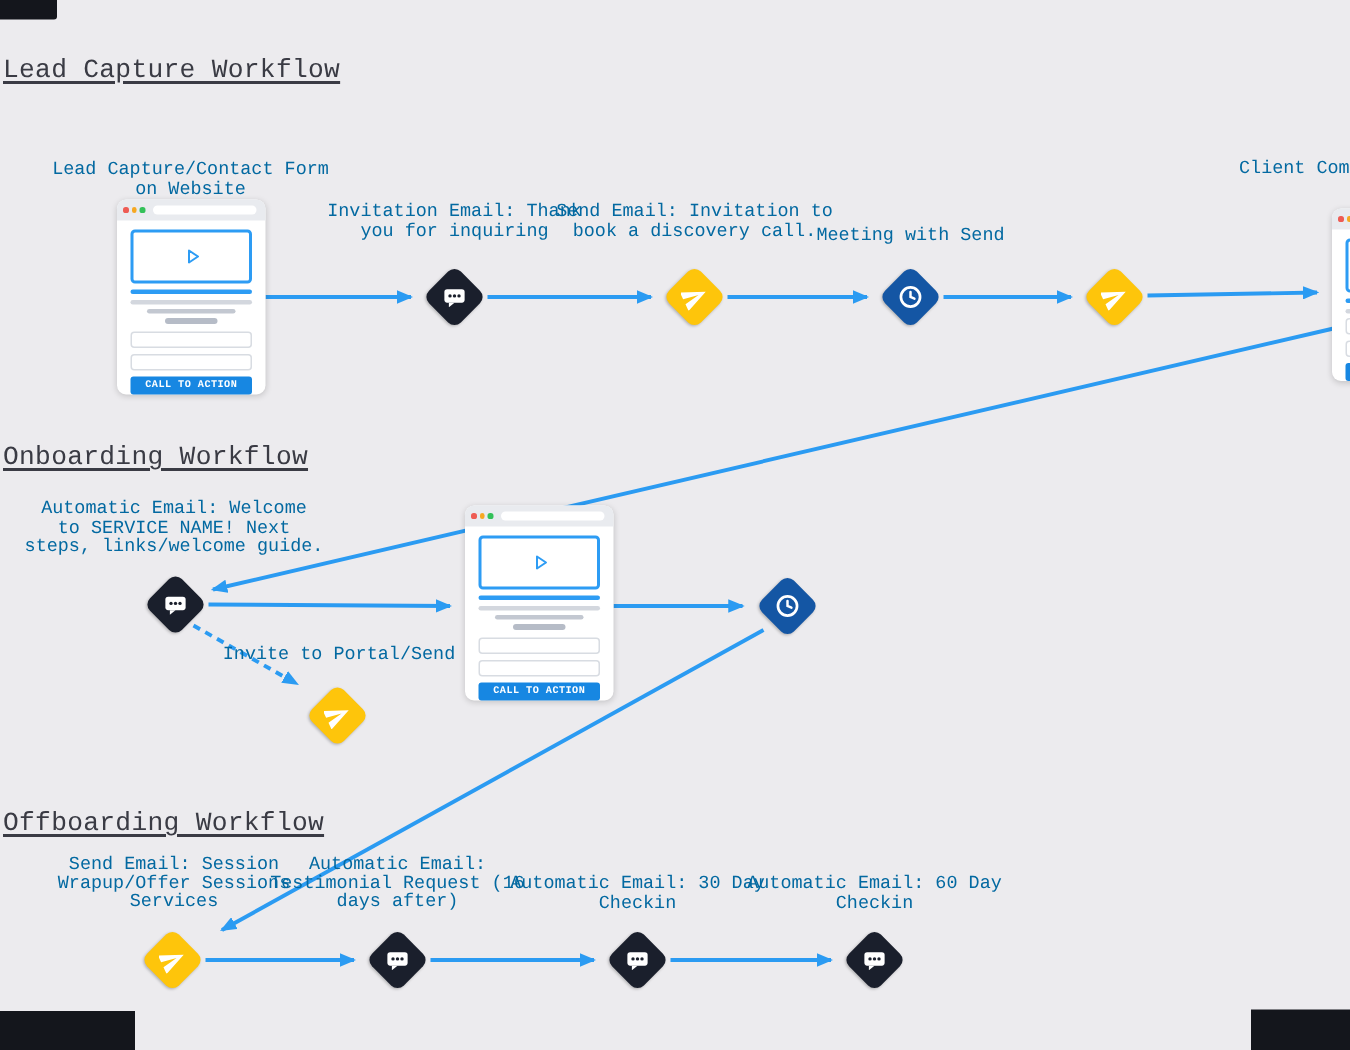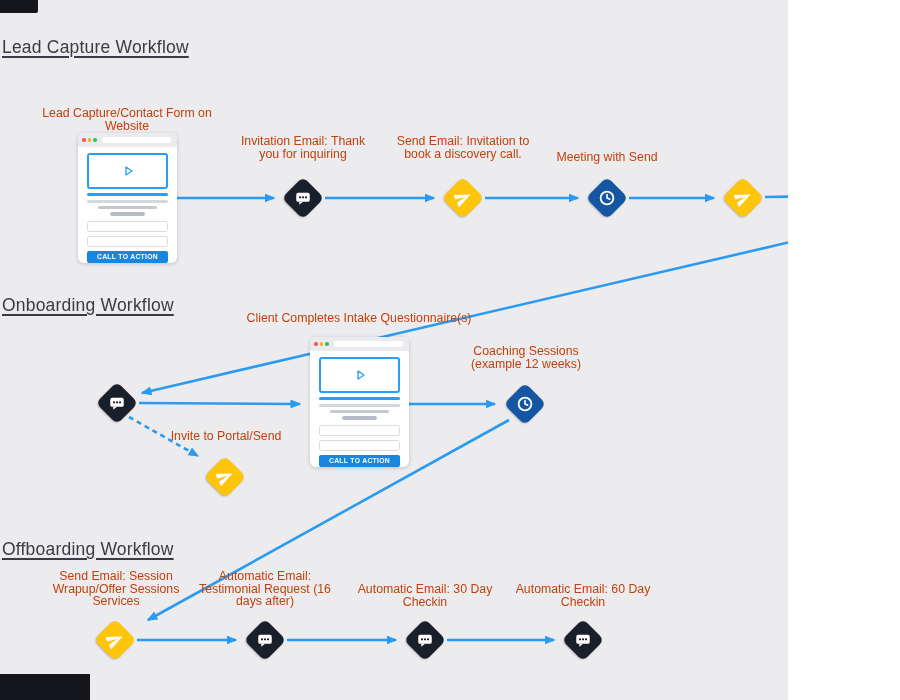--- a/index.html
+++ b/index.html
@@ -1,27 +1,27 @@
 <!DOCTYPE html>
 <html><head>
 <meta charset="utf-8">
 <style>
   html,body{margin:0;padding:0;background:#fff;}
   #stage{
-    position:relative;width:788px;height:700px;overflow:hidden;
+    position:relative;width:900px;height:700px;overflow:hidden;
     background:#ecebee;
-    font-family:Liberation Sans, sans-serif;
+    font-family:Liberation Mono, monospace;
   }
   .heading{
     position:absolute;color:#3a3b44;font-size:17.5px;font-weight:500;
     letter-spacing:.2px;text-decoration:underline;text-underline-offset:3px;
     text-decoration-thickness:1.5px;white-space:pre-line;z-index:3;
   }
   .label{
-    position:absolute;color:#c2410c;font-size:12.3px;line-height:12.6px;
+    position:absolute;color:#0369a1;font-size:12.3px;line-height:12.6px;
     text-align:center;white-space:pre-line;z-index:3;
   }
   .label.left{text-align:left;}
   
   #wires{position:absolute;left:0;top:0;z-index:1;}
   
   .diamond{position:absolute;width:42px;height:42px;z-index:2;}
   .dshape{
     position:absolute;left:6px;top:6px;width:30px;height:30px;
     transform:rotate(45deg);border-radius:6px;
@@ -99,24 +99,24 @@
   <div class="heading" style="left:2px;top:539px">Offboarding Workflow</div>
 
   <div class="label" style="left:27px;top:107px;width:200px">Lead Capture/Contact Form on Website</div>
   <div class="label" style="left:203px;top:135px;width:200px">Invitation Email: Thank
 you for inquiring</div>
   <div class="label" style="left:363px;top:135px;width:200px">Send Email: Invitation to
 book a discovery call.</div>
   <div class="label" style="left:507px;top:151px;width:200px">Meeting with Send</div>
   <div class="label left" style="left:826px;top:106px;width:200px">Client Completes</div>
 
-  <div class="label" style="left:244px;top:312px;width:230px">Client Completes Intake Questionnaire(s)</div>
+  <div class="label" style="left:16px;top:333px;width:200px">Automatic Email: Welcome
+to SERVICE NAME! Next
+steps, links/welcome guide.</div>
   <div class="label" style="left:126px;top:430px;width:200px">Invite to Portal/Send</div>
-  <div class="label" style="left:426px;top:345px;width:200px">Coaching Sessions
-(example 12 weeks)</div>
 
   <div class="label" style="left:16px;top:570px;width:200px">Send Email: Session
 Wrapup/Offer Sessions
 Services</div>
   <div class="label" style="left:165px;top:570px;width:200px">Automatic Email:
 Testimonial Request (16
 days after)</div>
   <div class="label" style="left:325px;top:583px;width:200px">Automatic Email: 30 Day
 Checkin</div>
   <div class="label" style="left:483px;top:583px;width:200px">Automatic Email: 60 Day

